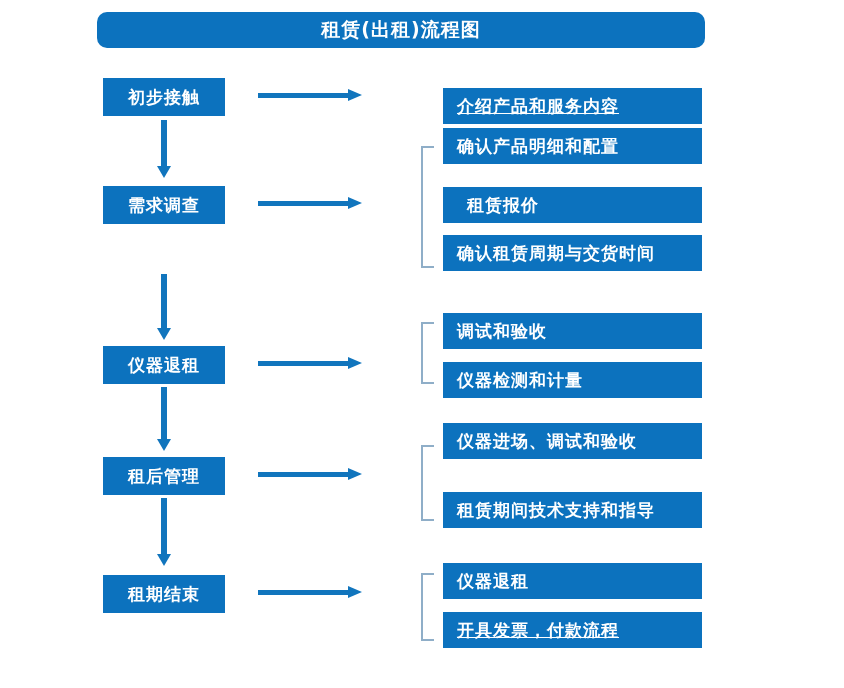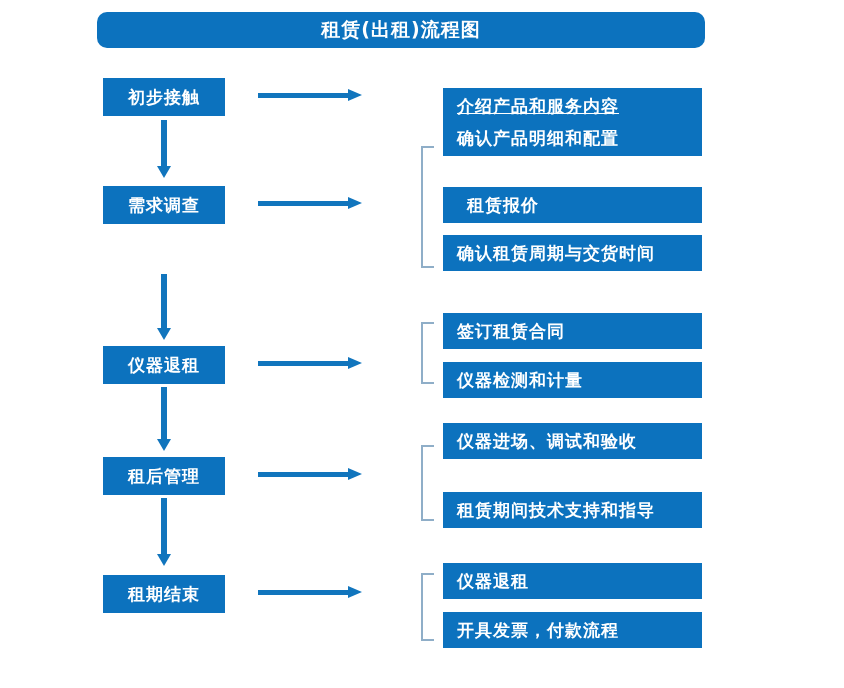--- a/index.html
+++ b/index.html
@@ -143,39 +143,39 @@
 
   <div class="box stage-box" style="top:186px;">需求调查</div>
 
   <div class="h-arrow" style="top:195px;">
     <div class="shaft"></div>
     <div class="head"></div>
   </div>
 
   <div class="bracket" style="top:146px; height:122px;"></div>
 
-  <div class="box detail-box" style="top:120px;">确认产品明细和配置</div>
+  <div class="box detail-box" style="top:128px;">确认产品明细和配置</div>
   <div class="box detail-box" style="top:187px;padding-left:24px;">租赁报价</div>
   <div class="box detail-box" style="top:235px;">确认租赁周期与交货时间</div>
 
   <div class="v-arrow" style="top:274px; height:66px;">
     <div class="shaft"></div>
     <div class="head"></div>
   </div>
 
   <div class="box stage-box" style="top:346px;">仪器退租</div>
 
   <div class="h-arrow" style="top:355px;">
     <div class="shaft"></div>
     <div class="head"></div>
   </div>
 
   <div class="bracket" style="top:322px; height:62px;"></div>
 
-  <div class="box detail-box" style="top:313px;">签订租赁合同</div>
+  <div class="box detail-box" style="top:313px;">调试和验收</div>
   <div class="box detail-box" style="top:362px;">仪器检测和计量</div>
 
   <div class="v-arrow" style="top:387px; height:64px;">
     <div class="shaft"></div>
     <div class="head"></div>
   </div>
 
   <div class="box stage-box" style="top:457px;">租后管理</div>
 
   <div class="h-arrow" style="top:466px;">
@@ -196,15 +196,15 @@
   <div class="box stage-box" style="top:575px;">租期结束</div>
 
   <div class="h-arrow" style="top:584px;">
     <div class="shaft"></div>
     <div class="head"></div>
   </div>
 
   <div class="bracket" style="top:573px; height:68px;"></div>
 
   <div class="box detail-box" style="top:563px;">仪器退租</div>
-  <div class="box detail-box" style="top:612px;">开具发票，付款流程</div>
+  <div class="box detail-box" style="top:612px;text-decoration:underline;">开具发票，付款流程</div>
 
 </div>
 
 </body></html>

